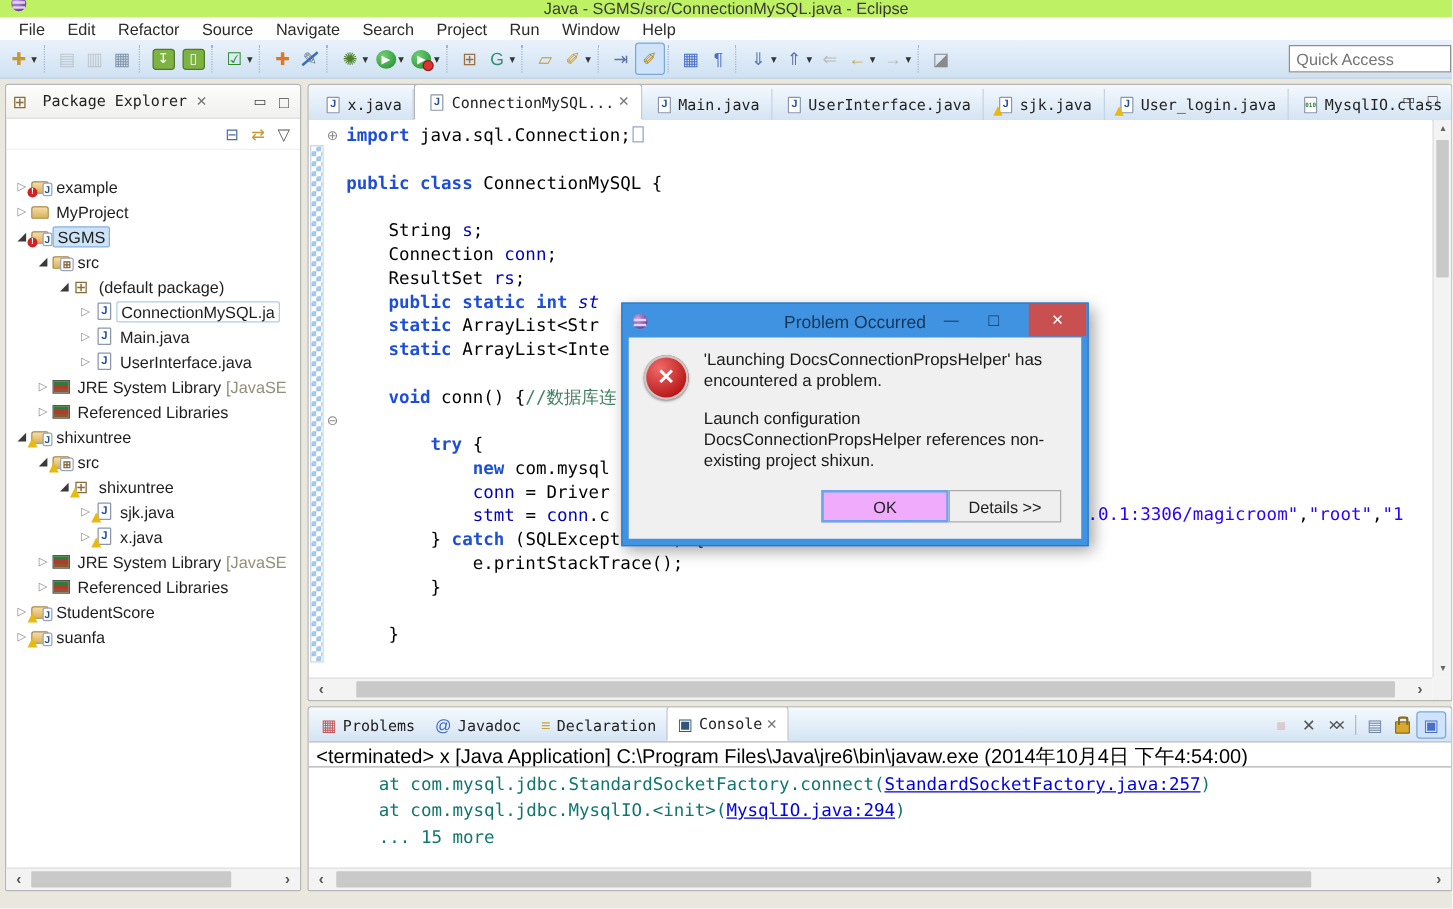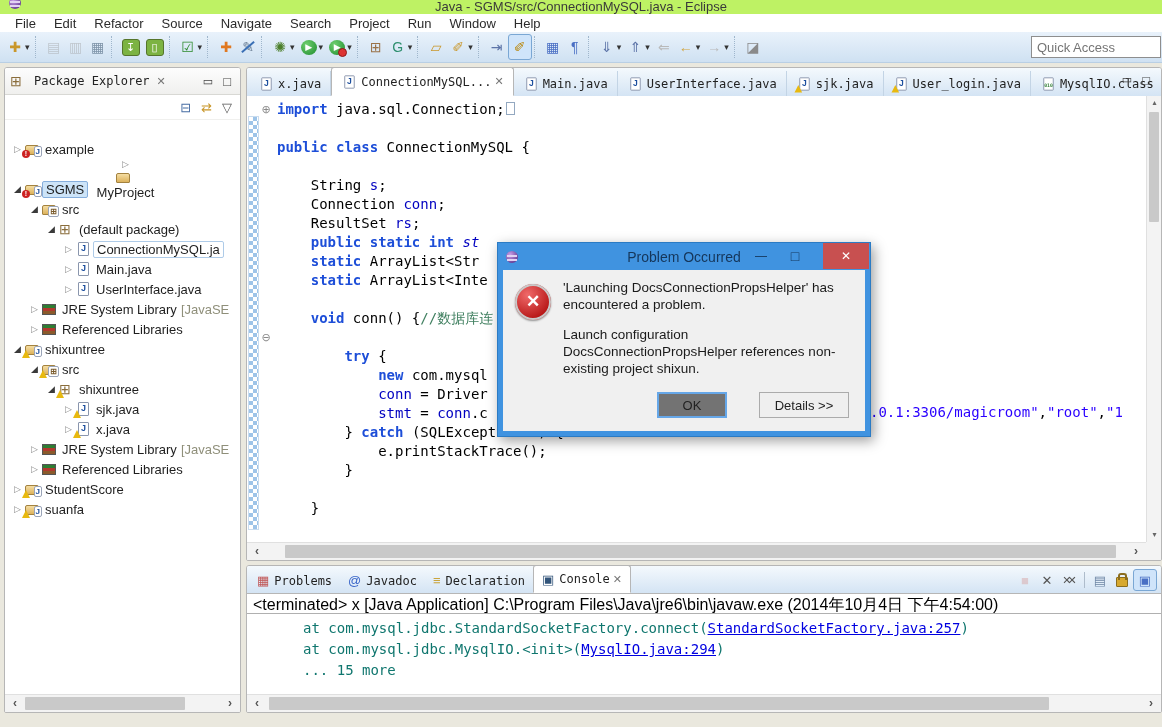--- a/index.html
+++ b/index.html
@@ -153,21 +153,21 @@
   .dlg-close{right:1px;width:46px;background:#c85050;color:#fff;}
   .dlg-close::before{content:"✕";}
   .dlg-body{position:absolute;left:5px;right:5px;top:27px;bottom:5px;background:#f0f0f0;}
   .err-icon{position:absolute;left:12px;top:14px;width:36px;height:36px;border-radius:50%;
             background:radial-gradient(circle at 35% 30%,#f06a6a,#b41212 75%);
             box-shadow:0 0 0 2px #c8c8c8 inset, 0 1px 2px rgba(0,0,0,.4);}
   .err-icon::before{content:"✕";position:absolute;left:0;right:0;top:7px;text-align:center;color:#fff;font-size:17px;font-weight:bold;}
   .dlg-msg{position:absolute;left:60px;top:9px;width:298px;font-size:13.5px;color:#1a1a1a;line-height:17px;}
   .dlg-msg2{margin-top:13px;}
   .dlg-btn{position:absolute;top:122px;height:26px;font-size:13px;display:flex;align-items:center;justify-content:center;box-sizing:border-box;}
-  #ok-btn{left:154px;width:70px;background:#737373;border:2px solid #66a7e8;}
+  #ok-btn{left:154px;width:102px;background:#f0abfc;border:2px solid #66a7e8;}
   #details-btn{left:256px;width:90px;background:#efefef;border:1px solid #ababab;}
 </style>
 </head>
 <body>
 
 <div id="root">
 
   <div class="titlebar">
     <span class="sphere"></span>
     <span class="title">Java - SGMS/src/ConnectionMySQL.java - Eclipse</span>
@@ -308,21 +308,21 @@
         <span class="pkg-tb-btn" style="color: rgb(85, 85, 85);">▽</span>
       </div>
     <div id="tree">
         <div class="trow" style="padding-left: 6px;">
           <span class="exp exp-c"></span>
           <span class="ti ti-java-project">
             <i class="dec dec-err"></i>
           </span>
           <span class="tlabel">example</span>
         </div>
-        <div class="trow" style="padding-left: 6px; flex-direction: column;">
+        <div class="trow" style="padding-left: 6px;">
           <span class="exp exp-c"></span>
           <span class="ti ti-project"></span>
           <span class="tlabel">MyProject</span>
         </div>
         <div class="trow" style="padding-left: 6px;">
           <span class="exp exp-e"></span>
           <span class="ti ti-java-project">
             <i class="dec dec-err"></i>
           </span>
           <span class="tlabel sel-full">SGMS</span>

